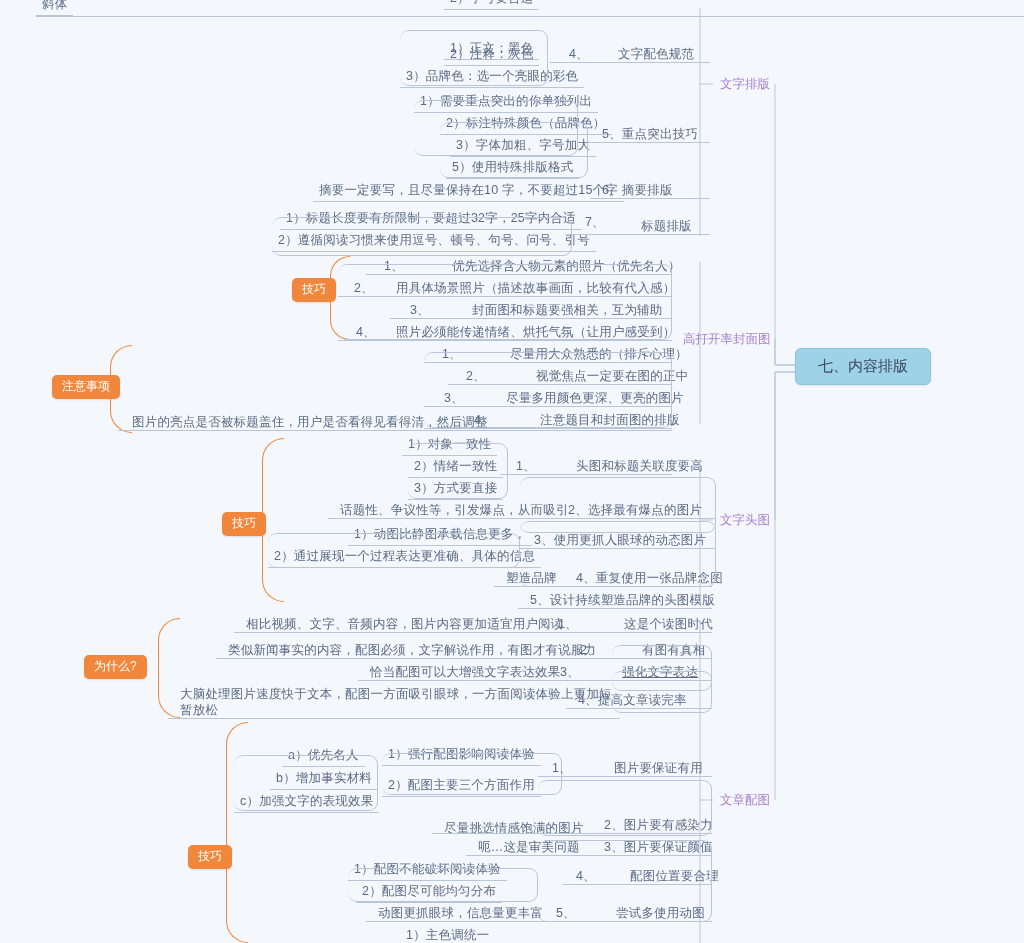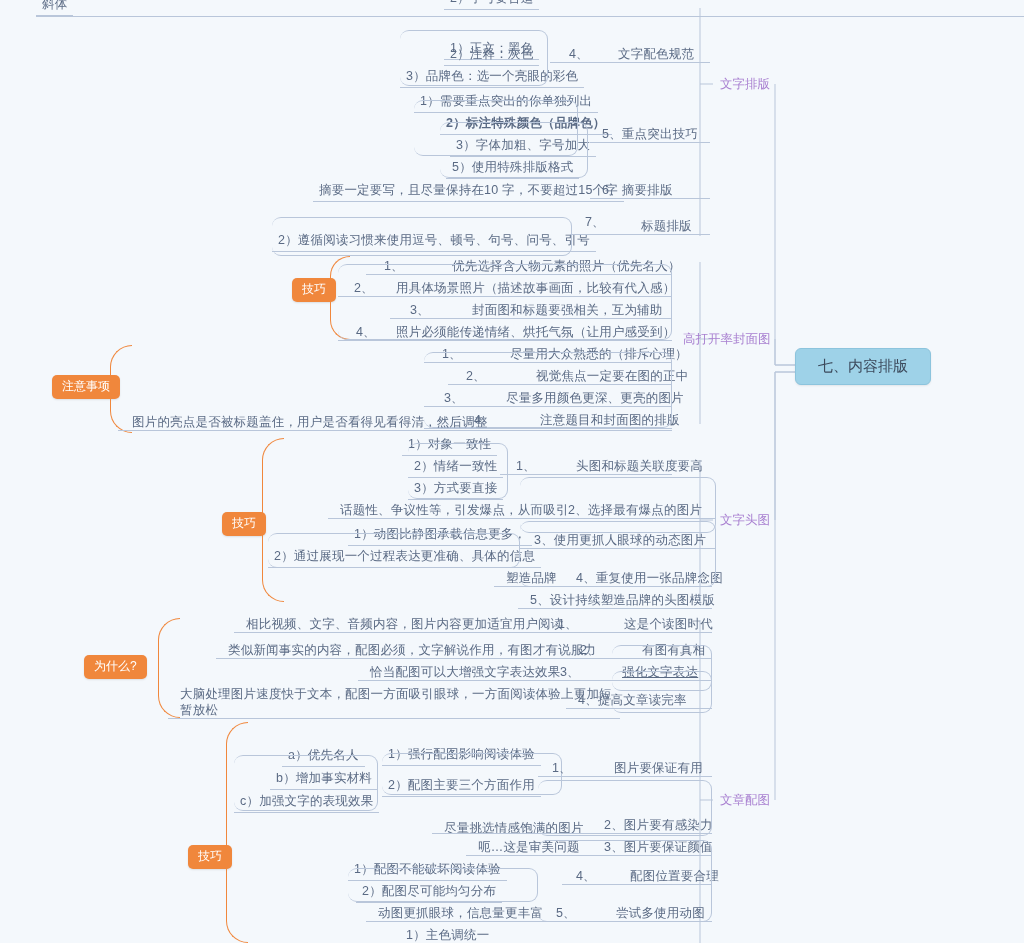--- a/index.html
+++ b/index.html
@@ -142,32 +142,33 @@
 
   <div class="node" style="left:444px; top:22px;margin-top:16px;">1）正文：黑色</div>
   <div class="node" style="left:444px; top:44px;">2）注释：灰色</div>
   <div class="node" style="left:400px; top:66px;">3）品牌色：选一个亮眼的彩色</div>
   <div class="elbow no-left" style="left:400px; top:30px; width:148px; height:56px;"></div>
   <div class="num" style="left:565px; top:44px;">4、</div>
   <div class="node nb" style="left:612px; top:44px;">文字配色规范</div>
   <div class="hline" style="left:550px; top:62px; width:160px;"></div>
 
   <div class="node" style="left:414px; top:91px;">1）需要重点突出的你单独列出</div>
-  <div class="node" style="left:440px; top:113px;font-weight:bold;">2）标注特殊颜色（品牌色）</div>
+  <div class="node" style="left:440px; top:113px;">2）标注特殊颜色（品牌色）</div>
   <div class="node" style="left:450px; top:135px;">3）字体加粗、字号加大</div>
   <div class="node" style="left:446px; top:157px;">5）使用特殊排版格式</div>
   <div class="elbow no-left" style="left:414px; top:100px; width:164px; height:56px;"></div>
   <div class="elbow no-left" style="left:440px; top:122px; width:148px; height:56px;"></div>
   <div class="node nb" style="left:596px; top:124px;">5、重点突出技巧</div>
   <div class="hline" style="left:590px; top:142px; width:120px;"></div>
 
   <div class="node" style="left:313px; top:180px;">摘要一定要写，且尽量保持在10 字，不要超过15个字</div>
   <div class="node nb" style="left:596px; top:180px;">6、摘要排版</div>
   <div class="hline" style="left:590px; top:198px; width:120px;"></div>
 
+  <div class="node" style="left:280px; top:208px;">1）标题长度要有所限制，要超过32字，25字内合适</div>
   <div class="node" style="left:272px; top:230px;">2）遵循阅读习惯来使用逗号、顿号、句号、问号、引号</div>
   <div class="elbow no-left" style="left:272px; top:217px; width:300px; height:39px;"></div>
   <div class="num" style="left:581px; top:212px;">7、</div>
   <div class="node nb" style="left:635px; top:216px;">标题排版</div>
   <div class="hline" style="left:570px; top:234px; width:140px;"></div>
 
   <div class="pill-orange" style="left:292px; top:278px;">技巧</div>
   <div class="brace" style="left:330px; top:256px; width:20px; height:84px;"></div>
 
   <div class="num" style="left:380px; top:256px;">1、</div>

